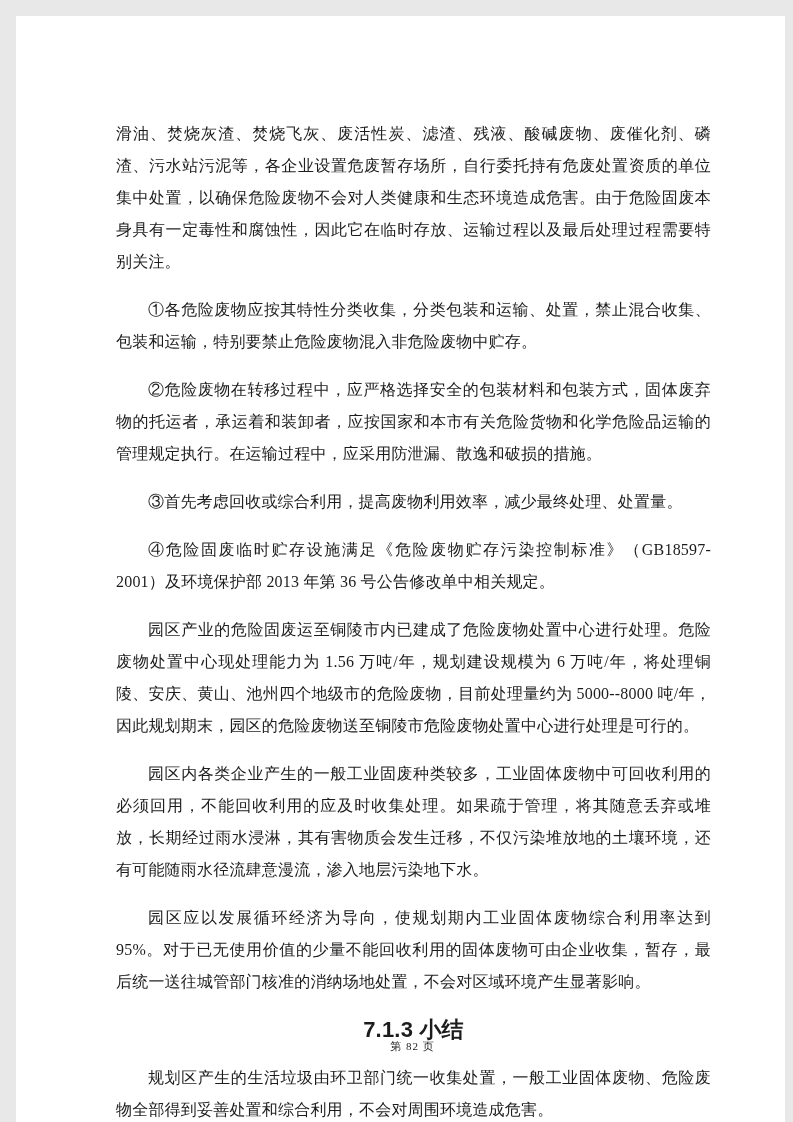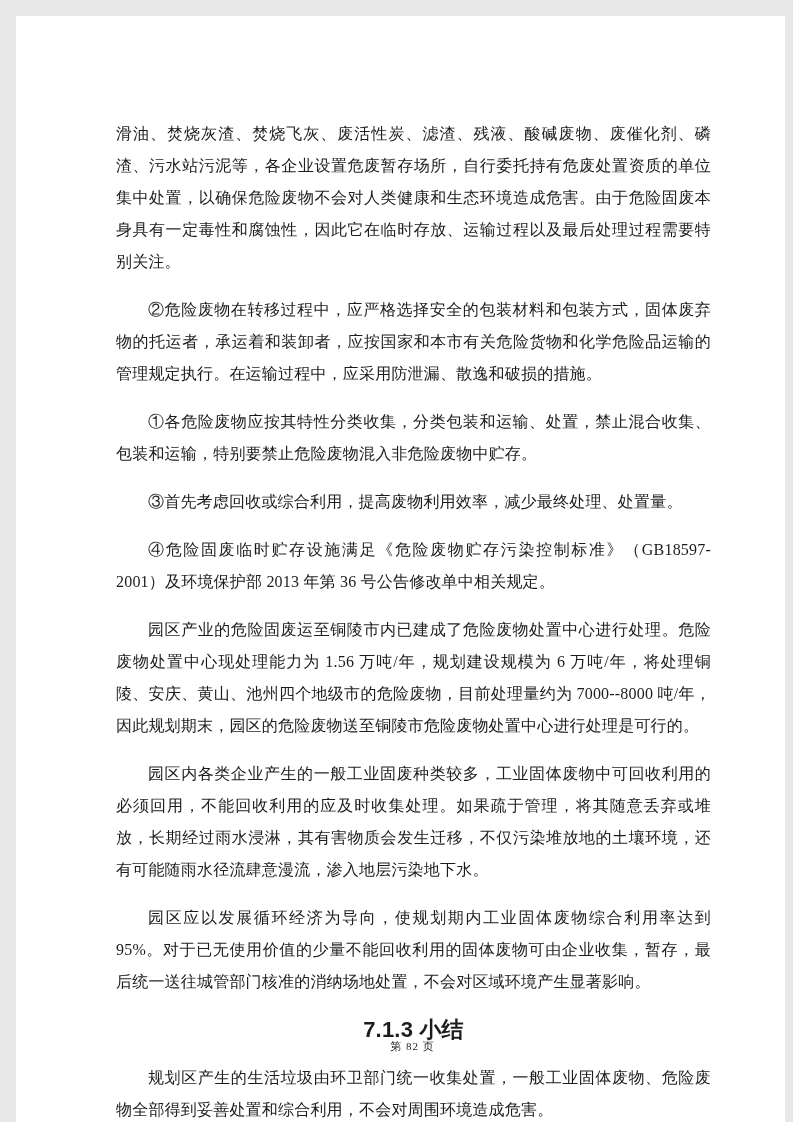--- a/index.html
+++ b/index.html
@@ -61,29 +61,29 @@
   }
 </style>
 </head>
 <body>
 
 <div class="page">
 
   <div class="content">
     <p class="para">滑油、焚烧灰渣、焚烧飞灰、废活性炭、滤渣、残液、酸碱废物、废催化剂、磷渣、污水站污泥等，各企业设置危废暂存场所，自行委托持有危废处置资质的单位集中处置，以确保危险废物不会对人类健康和生态环境造成危害。由于危险固废本身具有一定毒性和腐蚀性，因此它在临时存放、运输过程以及最后处理过程需要特别关注。</p>
 
+    <p class="para indent">①各危险废物应按其特性分类收集，分类包装和运输、处置，禁止混合收集、包装和运输，特别要禁止危险废物混入非危险废物中贮存。</p>
+
     <p class="para indent">②危险废物在转移过程中，应严格选择安全的包装材料和包装方式，固体废弃物的托运者，承运着和装卸者，应按国家和本市有关危险货物和化学危险品运输的管理规定执行。在运输过程中，应采用防泄漏、散逸和破损的措施。</p>
-
-    <p class="para indent">①各危险废物应按其特性分类收集，分类包装和运输、处置，禁止混合收集、包装和运输，特别要禁止危险废物混入非危险废物中贮存。</p>
 
     <p class="para indent">③首先考虑回收或综合利用，提高废物利用效率，减少最终处理、处置量。</p>
 
     <p class="para indent">④危险固废临时贮存设施满足《危险废物贮存污染控制标准》（GB18597-2001）及环境保护部 2013 年第 36 号公告修改单中相关规定。</p>
 
-    <p class="para indent">园区产业的危险固废运至铜陵市内已建成了危险废物处置中心进行处理。危险废物处置中心现处理能力为 1.56 万吨/年，规划建设规模为 6 万吨/年，将处理铜陵、安庆、黄山、池州四个地级市的危险废物，目前处理量约为 7000--8000 吨/年，因此规划期末，园区的危险废物送至铜陵市危险废物处置中心进行处理是可行的。</p>
+    <p class="para indent">园区产业的危险固废运至铜陵市内已建成了危险废物处置中心进行处理。危险废物处置中心现处理能力为 1.56 万吨/年，规划建设规模为 6 万吨/年，将处理铜陵、安庆、黄山、池州四个地级市的危险废物，目前处理量约为 5000--8000 吨/年，因此规划期末，园区的危险废物送至铜陵市危险废物处置中心进行处理是可行的。</p>
 
 
     <p class="para indent">园区内各类企业产生的一般工业固废种类较多，工业固体废物中可回收利用的必须回用，不能回收利用的应及时收集处理。如果疏于管理，将其随意丢弃或堆放，长期经过雨水浸淋，其有害物质会发生迁移，不仅污染堆放地的土壤环境，还有可能随雨水径流肆意漫流，渗入地层污染地下水。</p>
 
     <p class="para indent">园区应以发展循环经济为导向，使规划期内工业固体废物综合利用率达到 95%。对于已无使用价值的少量不能回收利用的固体废物可由企业收集，暂存，最后统一送往城管部门核准的消纳场地处置，不会对区域环境产生显著影响。</p>
 
     <p class="para heading">7.1.3 小结</p>
 
     <p class="para indent">规划区产生的生活垃圾由环卫部门统一收集处置，一般工业固体废物、危险废物全部得到妥善处置和综合利用，不会对周围环境造成危害。</p>
   </div>

